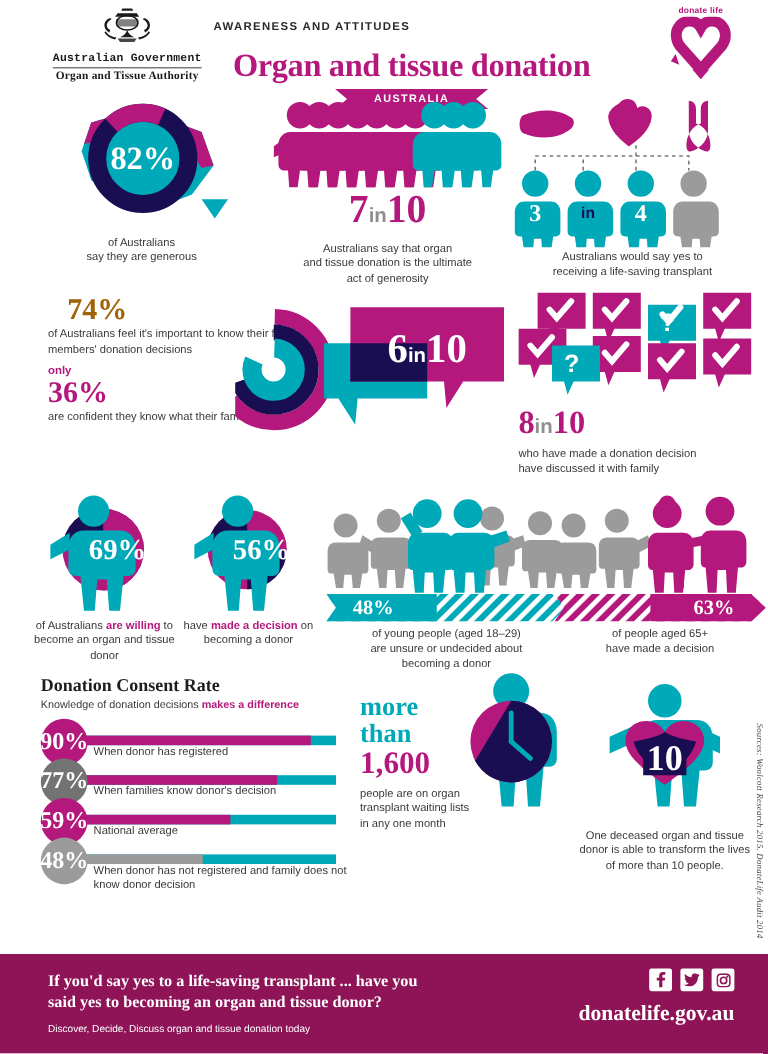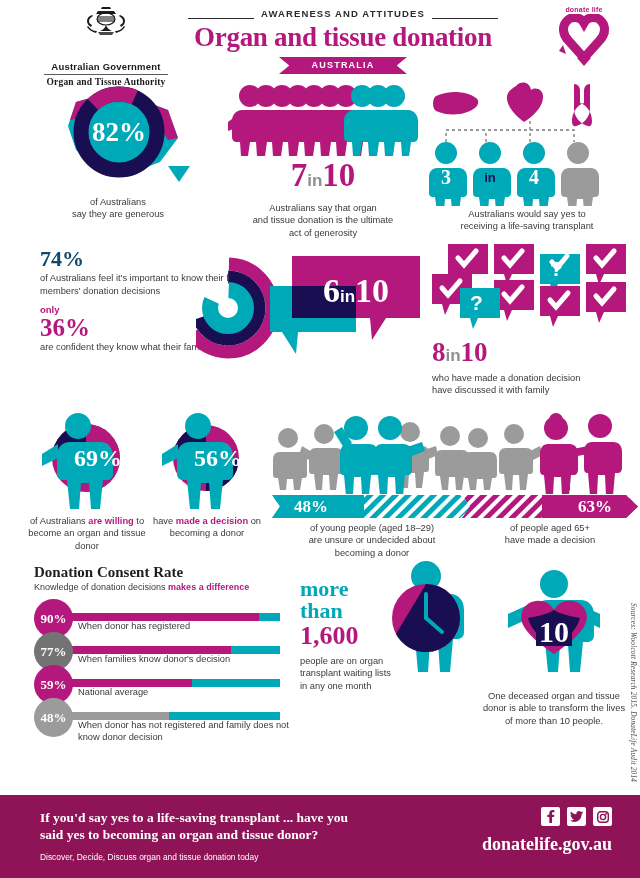--- a/index.html
+++ b/index.html
@@ -7,26 +7,26 @@
     width:640px; height:878px; background:#ffffff;
     font-family:"Liberation Sans", sans-serif;
     color:#3a3a3a; position:relative; overflow:hidden;
   }
   .page { position:relative; width:640px; height:878px; }
 
   
   .header { position:relative; height:80px; }
   .crest { position:absolute; left:40px; top:6px; width:132px; text-align:center; }
   .crest-img { display:block; margin:0 auto; }
-  .crest-l1 { font-family:Liberation Sans, sans-serif; font-weight:bold; font-size:9.5px; color:#1a1a1a; margin-top:19px; letter-spacing:.2px;}
+  .crest-l1 { font-family:Liberation Mono, monospace; font-weight:bold; font-size:9.5px; color:#1a1a1a; margin-top:1px; letter-spacing:.2px;}
   .crest-rule { height:1px; background:#5a5a5a; margin:2px 4px 2px; }
   .crest-l2 { font-family:"Liberation Serif", serif; font-weight:bold; font-size:9.5px; color:#1a1a1a; letter-spacing:.2px;}
 
   .title-block { position:absolute; left:178px; top:8px; width:330px; text-align:center; }
-  .kicker-row { display:flex; align-items:flex-end; justify-content:center; gap:7px; }
+  .kicker-row { display:flex; align-items:flex-start; justify-content:center; gap:7px;flex-direction:column; }
   .kicker-line { height:1.5px; background:#2b2b2b; flex:1 1 auto; max-width:66px;}
   .kicker { font-size:9.5px; font-weight:bold; letter-spacing:1.1px; color:#2b2b2b; white-space:nowrap;}
   .main-title {
     font-family:"Liberation Serif", serif; font-weight:bold;
     font-size:27px; color:#B5187C; margin-top:3px; letter-spacing:-.3px;
   }
   .aus-banner { position:relative; margin:4px auto 0; width:128px; height:17px; }
   .aus-banner .bg {
     position:absolute; inset:0; background:#B5187C;
     clip-path: polygon(0 0, 100% 0, 92% 50%, 100% 100%, 0 100%, 8% 50%);
@@ -56,21 +56,21 @@
   .big-stat .in { font-size:17px; color:#8f8f8f; font-family:"Liberation Sans",sans-serif; }
   .p7in10 .cap { margin-top:4px; }
 
   .p3in4 { position:absolute; left:424px; top:0; width:206px; }
   .p3in4 .art { position:relative; height:125px; }
   .p3in4 .cap { margin-top:3px; }
 
   
   .r2 { height:170px; }
   .p74 { position:absolute; left:40px; top:6px; width:220px; }
-  .num74 { font-family:"Liberation Serif",serif; font-weight:bold; font-size:22px; color:#0c4a6e; line-height:26px;}
+  .num74 { font-family:"Liberation Serif",serif; font-weight:bold; font-size:25px; color:#a16207; line-height:26px;margin-left:16px;}
   .txt-sm { font-size:9.3px; line-height:12.6px; color:#3a3a3a; }
   .only { font-size:9.5px; color:#B5187C; font-weight:bold; margin-top:7px;}
   .num36 { font-family:"Liberation Serif",serif; font-weight:bold; font-size:25px; color:#B5187C; line-height:26px;}
   .arcs { position:absolute; left:196px; top:12px; }
 
   .p6in10 { position:absolute; left:258px; top:8px; width:176px; }
   .p6in10 .art { position:relative; height:112px; }
   .p6in10 .cap { margin-top:4px; }
 
   .p8in10 { position:absolute; left:432px; top:0px; width:206px; }
@@ -93,21 +93,21 @@
     font-family:"Liberation Serif",serif; font-weight:bold; font-size:17px; }
 
   
   .r4 { height:180px; }
   .consent { position:absolute; left:34px; top:4px; width:262px; }
   .consent h2 { font-family:"Liberation Serif",serif; font-size:15px; color:#1e1e1e; font-weight:bold;}
   .consent .sub { font-size:9px; margin:1px 0 7px; color:#3a3a3a;}
   .consent .sub b { color:#B5187C; }
   .bar-item { position:relative; height:33px; }
   .bar-circ { position:absolute; left:0; top:0; width:39px; height:39px; border-radius:50%;
-    color:#fff; font-family:"Liberation Serif",serif; font-weight:bold; font-size:13px;
+    color:#fff; font-family:"Liberation Serif",serif; font-weight:bold; font-size:20px;
     display:flex; align-items:center; justify-content:center; z-index:2; }
   .bar-track { position:absolute; left:32px; top:14px; height:8px; width:214px; background:#00A9B7;}
   .bar-fill { position:absolute; left:0; top:0; height:8px; }
   .bar-lbl { position:absolute; left:44px; top:22px; font-size:9.3px; line-height:11.5px; color:#3a3a3a;}
 
   .p1600 { position:absolute; left:300px; top:18px; width:170px;}
   .p1600 .mt { font-family:"Liberation Serif",serif; font-weight:bold; font-size:22px;
     color:#00A9B7; line-height:22px;}
   .p1600 .n { font-family:"Liberation Serif",serif; font-weight:bold; font-size:26px;
     color:#B5187C; line-height:28px;}

